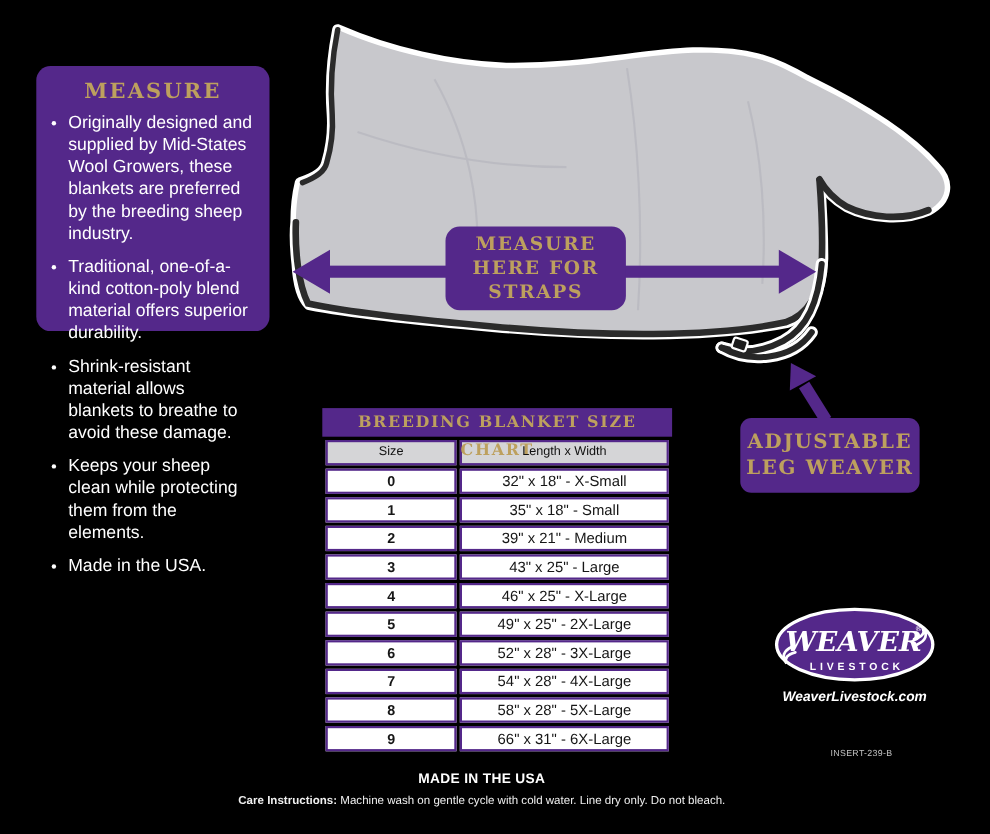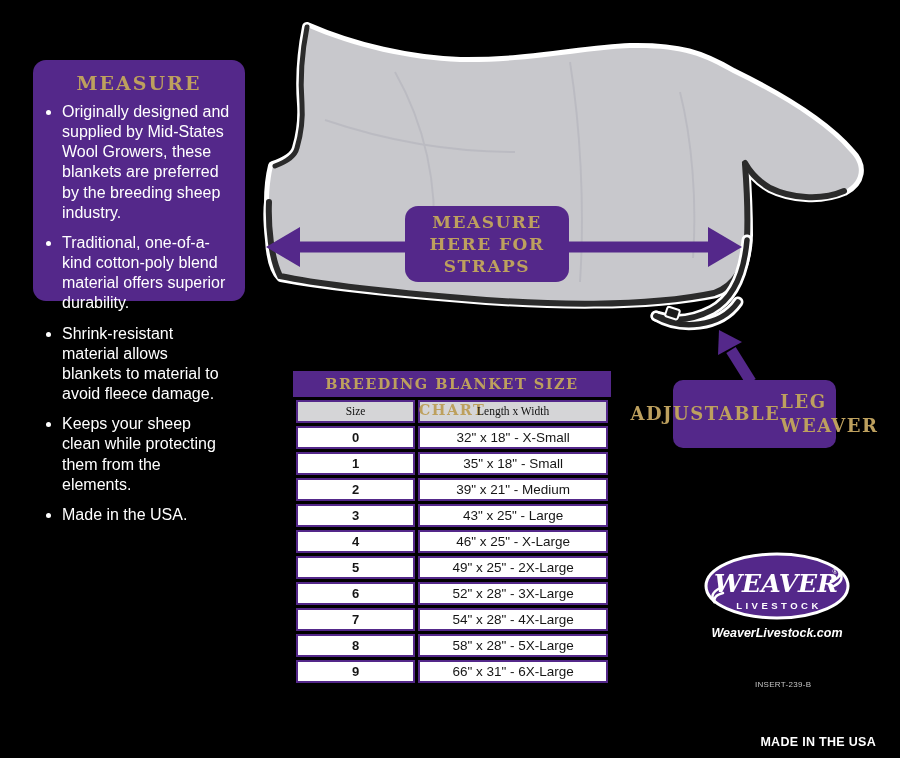--- a/index.html
+++ b/index.html
@@ -28,61 +28,61 @@
   
   .measure-box{left:405px;top:206px;width:164px;height:76px;background:var(--purple);
                border-radius:13px;display:flex;flex-direction:column;justify-content:center;
                align-items:center;z-index:5;}
   .measure-box div{color:var(--gold);font-family:"DejaVu Serif",serif;font-weight:bold;
                    font-size:17px;line-height:1.3;letter-spacing:1.5px;}
 
   
   .legstrap-arrow{left:695px;top:318px;width:70px;height:66px;z-index:4;}
   .legstrap-box{left:673px;top:380px;width:163px;height:68px;background:var(--purple);
-                border-radius:10px;display:flex;flex-direction:row;justify-content:center;
+                border-radius:10px;display:flex;flex-direction:column;justify-content:center;
                 align-items:center;z-index:5;}
   .legstrap-box div{color:var(--gold);font-family:"DejaVu Serif",serif;font-weight:bold;
                     font-size:18px;line-height:1.35;letter-spacing:1.5px;}
 
   
   .chart{left:293px;top:371px;width:318px;}
   .chart-title{height:26px;line-height:26px;background:var(--purple);text-align:center;
                color:var(--gold);font-family:"DejaVu Serif",serif;font-weight:bold;
                font-size:14.5px;letter-spacing:1.5px;}
   table.sizes{width:318px;border-collapse:separate;border-spacing:3px;table-layout:fixed;}
   table.sizes td{border:2px solid var(--purple);background:#fff;text-align:center;
                  padding:0;height:19px;line-height:19px;color:#161616;overflow:hidden;}
   table.sizes col.c1{width:118px;} table.sizes col.c2{width:188px;}
-  table.sizes tr.hdr td{background:#d5d5d7;font-size:11.5px;color:#111;font-family:Liberation Serif, serif;}
+  table.sizes tr.hdr td{background:#d5d5d7;font-size:11.5px;color:#111;}
   td.size-cell{font-weight:bold;font-size:13px;}
   td.dim-cell{font-size:13.5px;}
 
   
   .logo{left:702px;top:548px;width:150px;height:78px;}
   .site{left:690px;top:626px;width:174px;text-align:center;color:#fff;
         font-weight:bold;font-size:12.5px;font-style:italic;}
 
   
-  .made{left:0;top:701px;width:876px;text-align:right;color:#fff;font-weight:bold;
-        font-size:12.5px;letter-spacing:.3px;margin-top:34px;}
+  .made{left:0;top:701px;width:876px;text-align:center;color:#fff;font-weight:bold;
+        font-size:12.5px;letter-spacing:.3px;}
   .care{left:0;top:722px;width:876px;text-align:center;color:#efefef;font-size:10.5px;}
   .care b{font-weight:bold;}
   .insert{left:755px;top:680px;color:#c4c4c4;font-size:8px;letter-spacing:.3px;}
 </style>
 </head>
 <body>
 
 <div id="page">
 
   <div class="abs benefits">
     <h2>MEASURE</h2>
     <ul>
       <li>Originally designed and supplied by Mid-States Wool Growers, these blankets are preferred by the breeding sheep industry.</li>
       <li>Traditional, one-of-a-kind cotton-poly blend material offers superior durability.</li>
-      <li>Shrink-resistant material allows blankets to material to avoid fleece damage.</li>
+      <li>Shrink-resistant material allows blankets to breathe to avoid these damage.</li>
       <li>Keeps your sheep clean while protecting them from the elements.</li>
       <li>Made in the USA.</li>
     </ul>
   </div>
 
   <svg class="abs blanket" viewBox="0 0 620 352" xmlns="http://www.w3.org/2000/svg">
 
     <path d="M 57,27
              C 105,48 160,60 210,62
              C 280,63 330,50 380,48
@@ -208,15 +208,18 @@
     <ellipse cx="75" cy="38" rx="71" ry="32" fill="#54288a" stroke="#ffffff" stroke-width="3"></ellipse>
     <path d="M 18,40 Q 6,46 13,55 Q 10,48 21,45" fill="none" stroke="#ffffff" stroke-width="2.5" stroke-linecap="round"></path>
     <path d="M 132,38 Q 144,32 137,23 Q 140,30 129,33" fill="none" stroke="#ffffff" stroke-width="2.5" stroke-linecap="round"></path>
     <text x="74" y="44" text-anchor="middle" fill="#ffffff" font-family="DejaVu Serif, serif" font-style="italic" font-weight="bold" font-size="25">WEAVER</text>
     <text x="133" y="26" text-anchor="middle" fill="#ffffff" font-family="Liberation Sans, sans-serif" font-size="7">®</text>
     <text x="77" y="61" text-anchor="middle" fill="#ffffff" font-family="Liberation Sans, sans-serif" font-weight="bold" font-size="9.5" letter-spacing="3.5">LIVESTOCK</text>
   </svg>
   <div class="abs site">WeaverLivestock.com</div>
 
   <div class="abs made">MADE IN THE USA</div>
+  <div class="abs care">
+    <b>Care Instructions:</b><span> Machine wash on gentle cycle with cold water. Line dry only. Do not bleach.</span>
+  </div>
   <div class="abs insert">INSERT-239-B</div>
 
 </div>
 
 </body></html>

